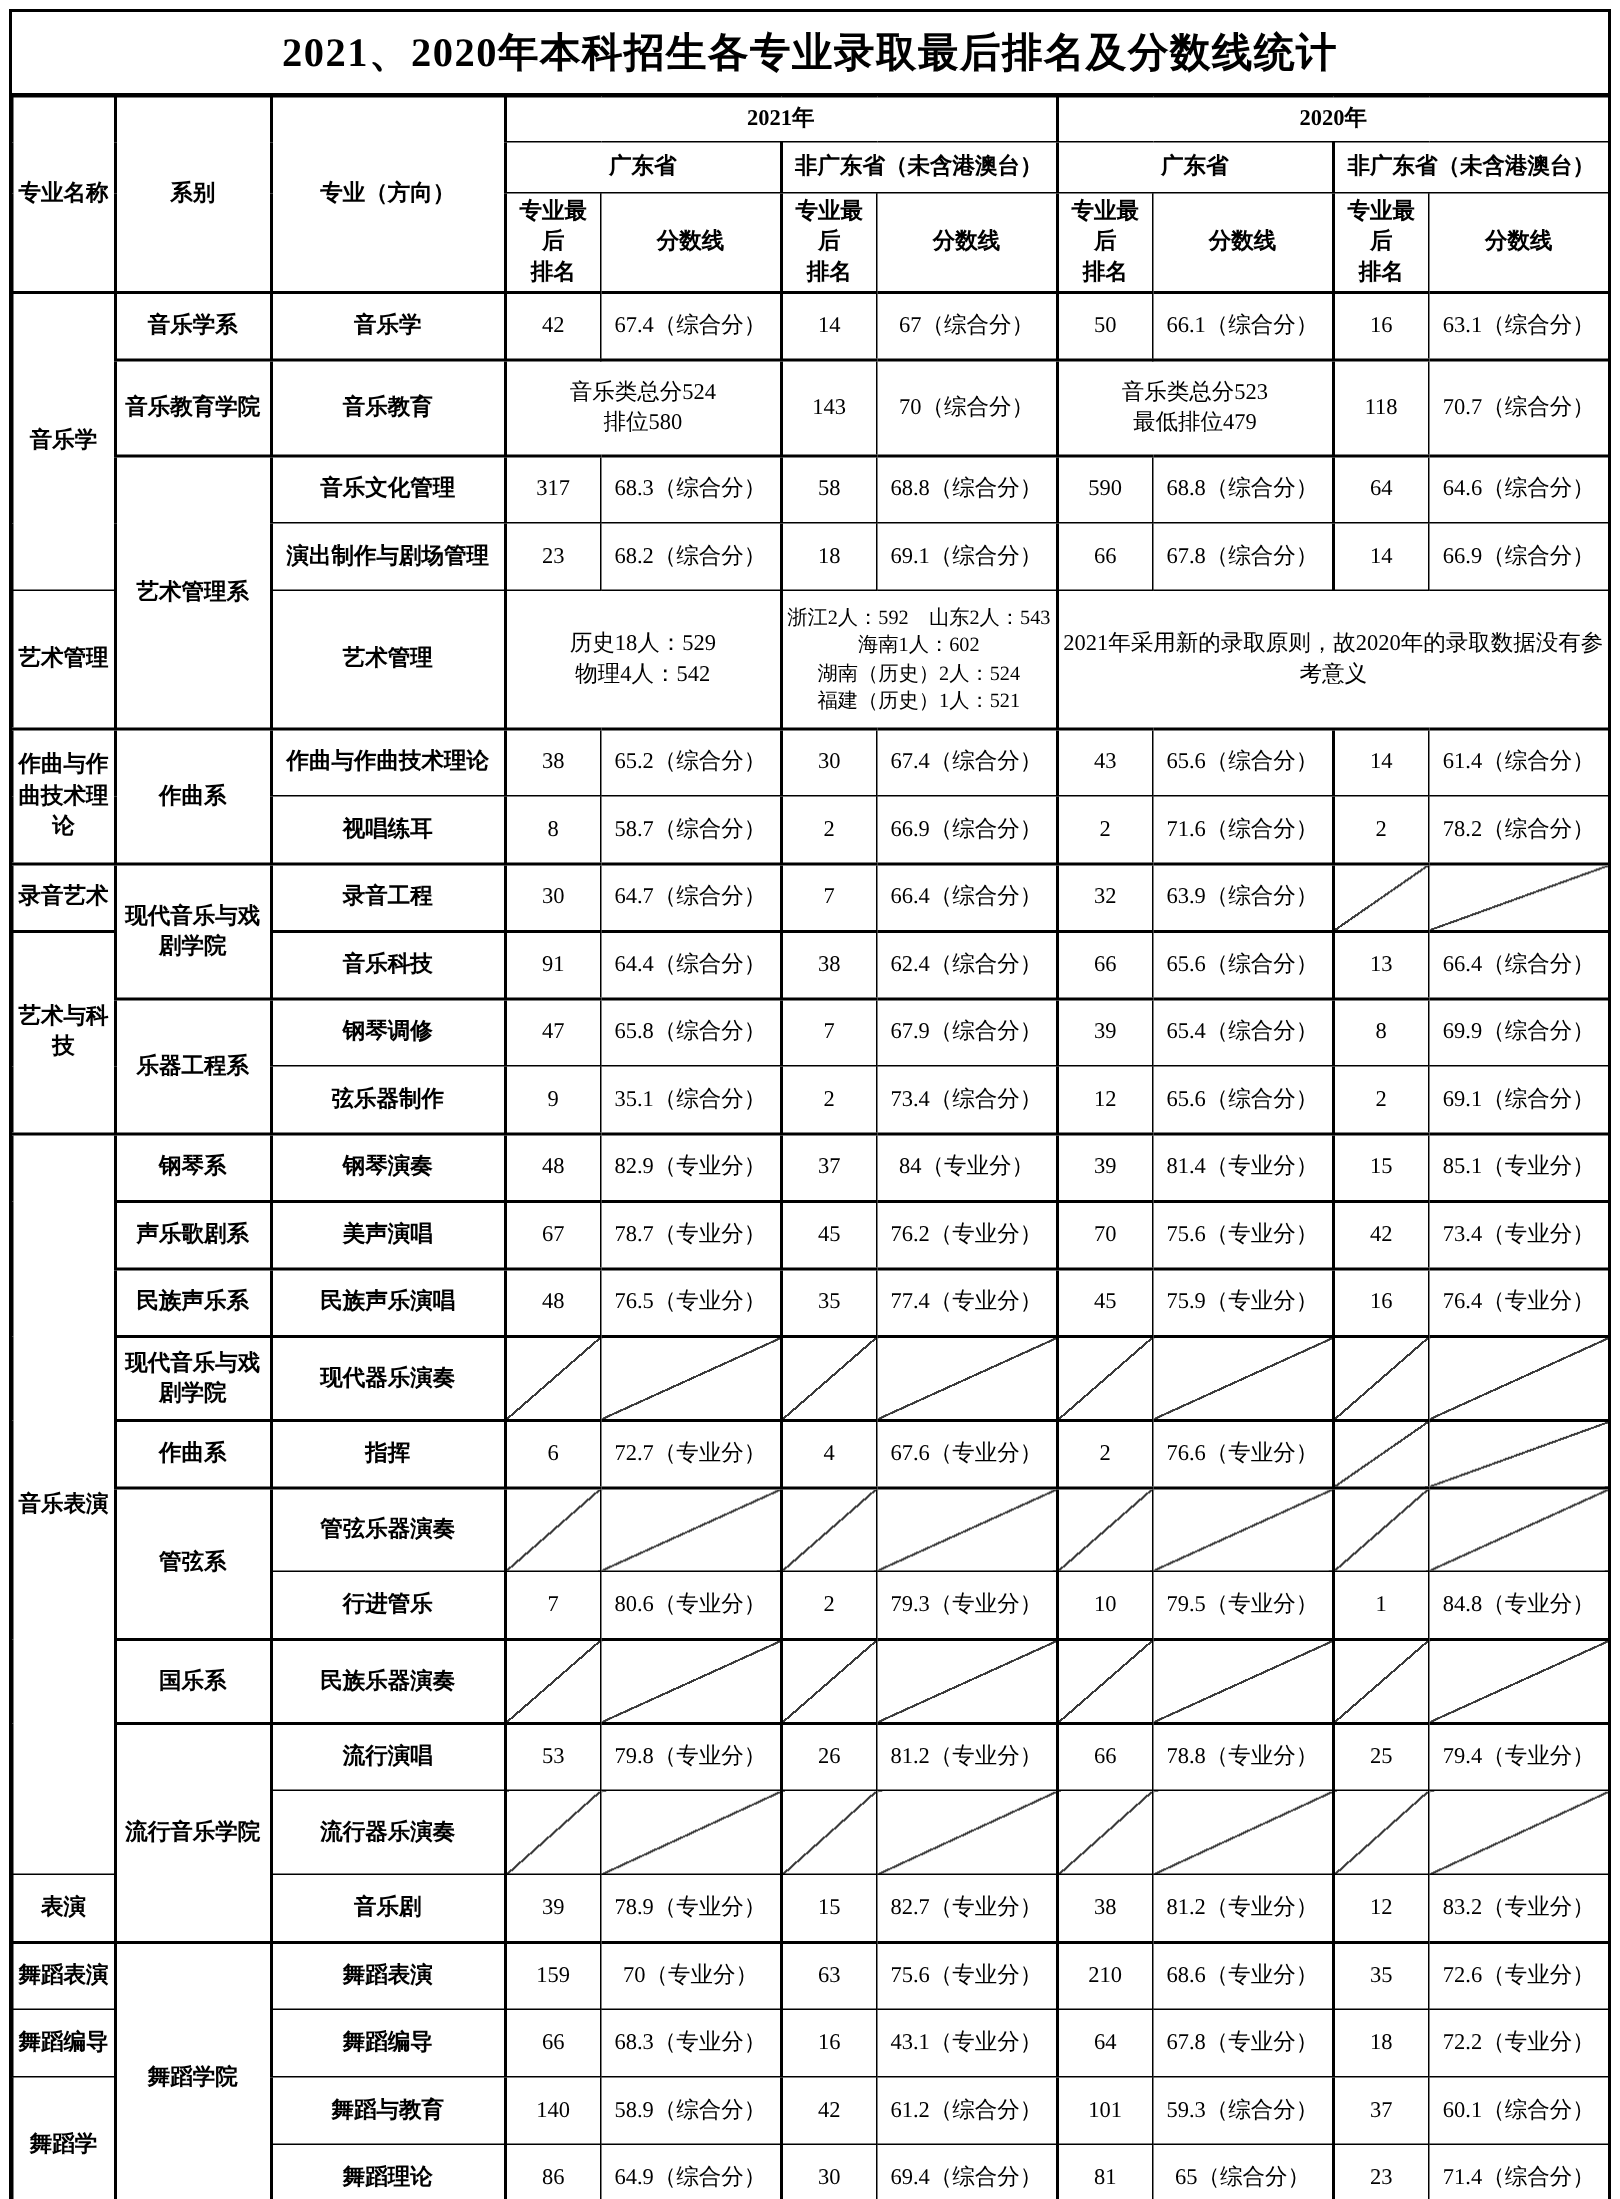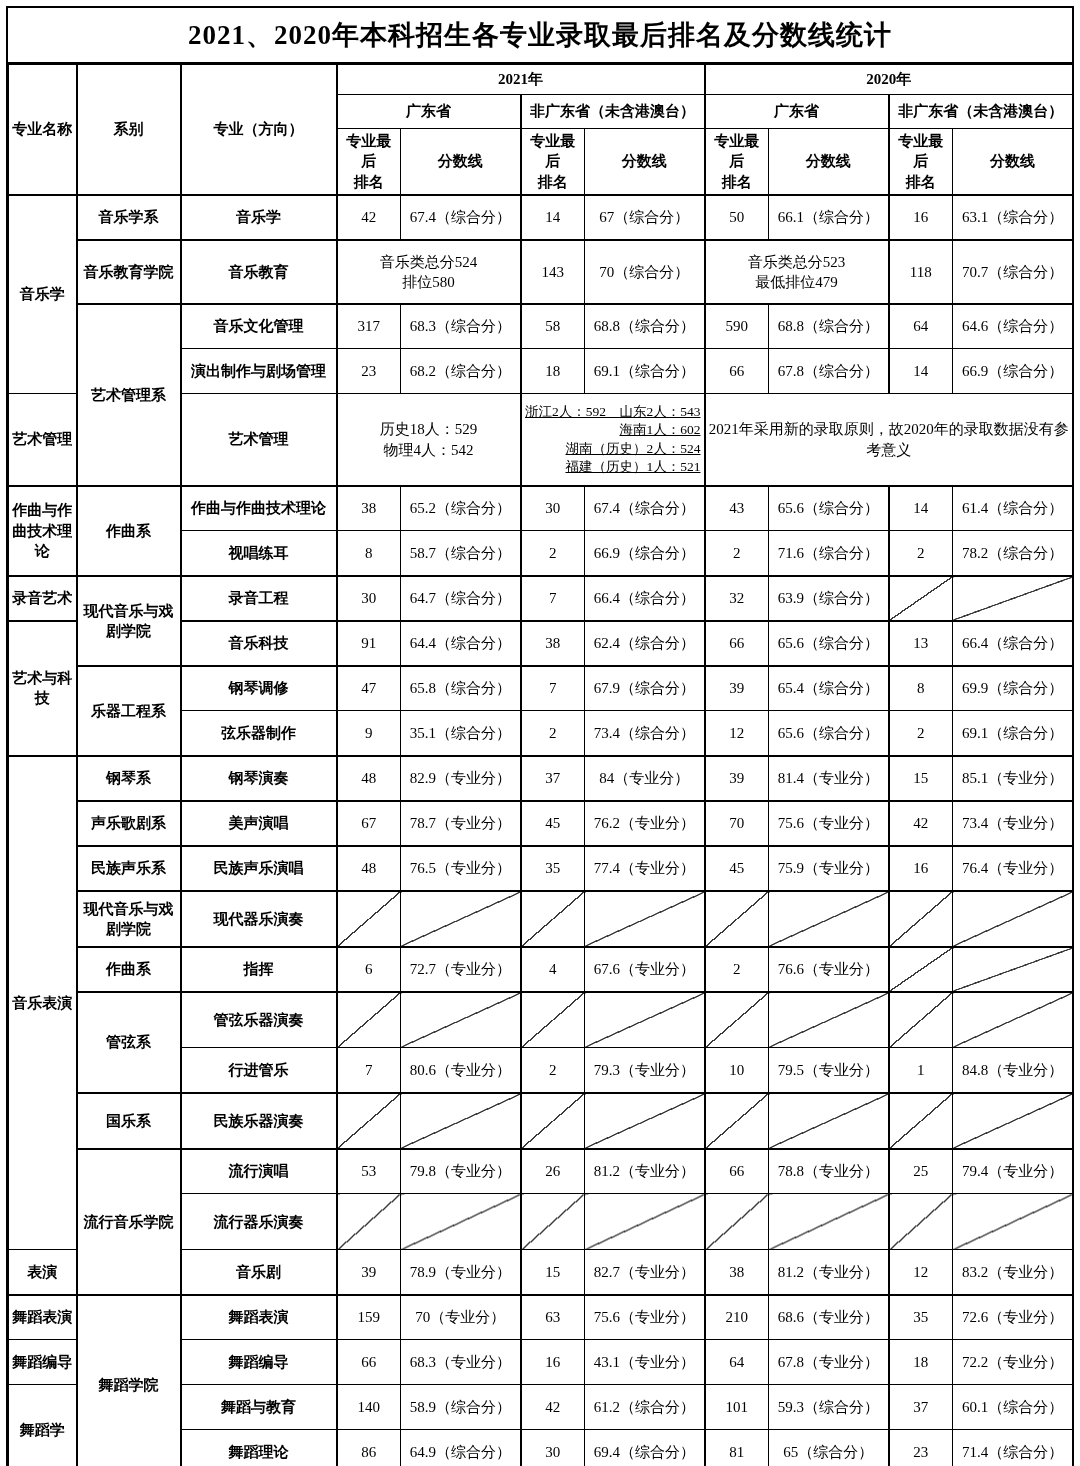--- a/index.html
+++ b/index.html
@@ -43,21 +43,21 @@
     line-height: 1.35;
     overflow: hidden;
   }
   thead th { font-weight: bold; font-size: 15px; margin-left: 20px; }
   tr.hr1 th { height: 30px; }
   tr.hr2 th { height: 34px; }
   tr.hr3 th { height: 46px; text-align: center; }
   tbody td { font-size: 15px; height: 45px; }
   td.cat, td.dept, td.major { font-weight: bold; }
   td.small { font-size: 13.5px; }
-  td.left { text-align: right; text-decoration: underline; }
+  td.left { text-align: center; }
   tr.thick > th, tr.thick > td { border-top: 2px solid #000; }
   .vthick { border-left: 2px solid #000; }
   tr.r56 > td { height: 56px; }
   tr.h64 > td { height: 64px; }
   tr.h92 > td { height: 92px; }
   td.diag {
     background-image: linear-gradient(to bottom right,
       transparent calc(50% - 0.7px),
       #3a3a3a calc(50% - 0.7px),
       #3a3a3a calc(50% + 0.7px),

